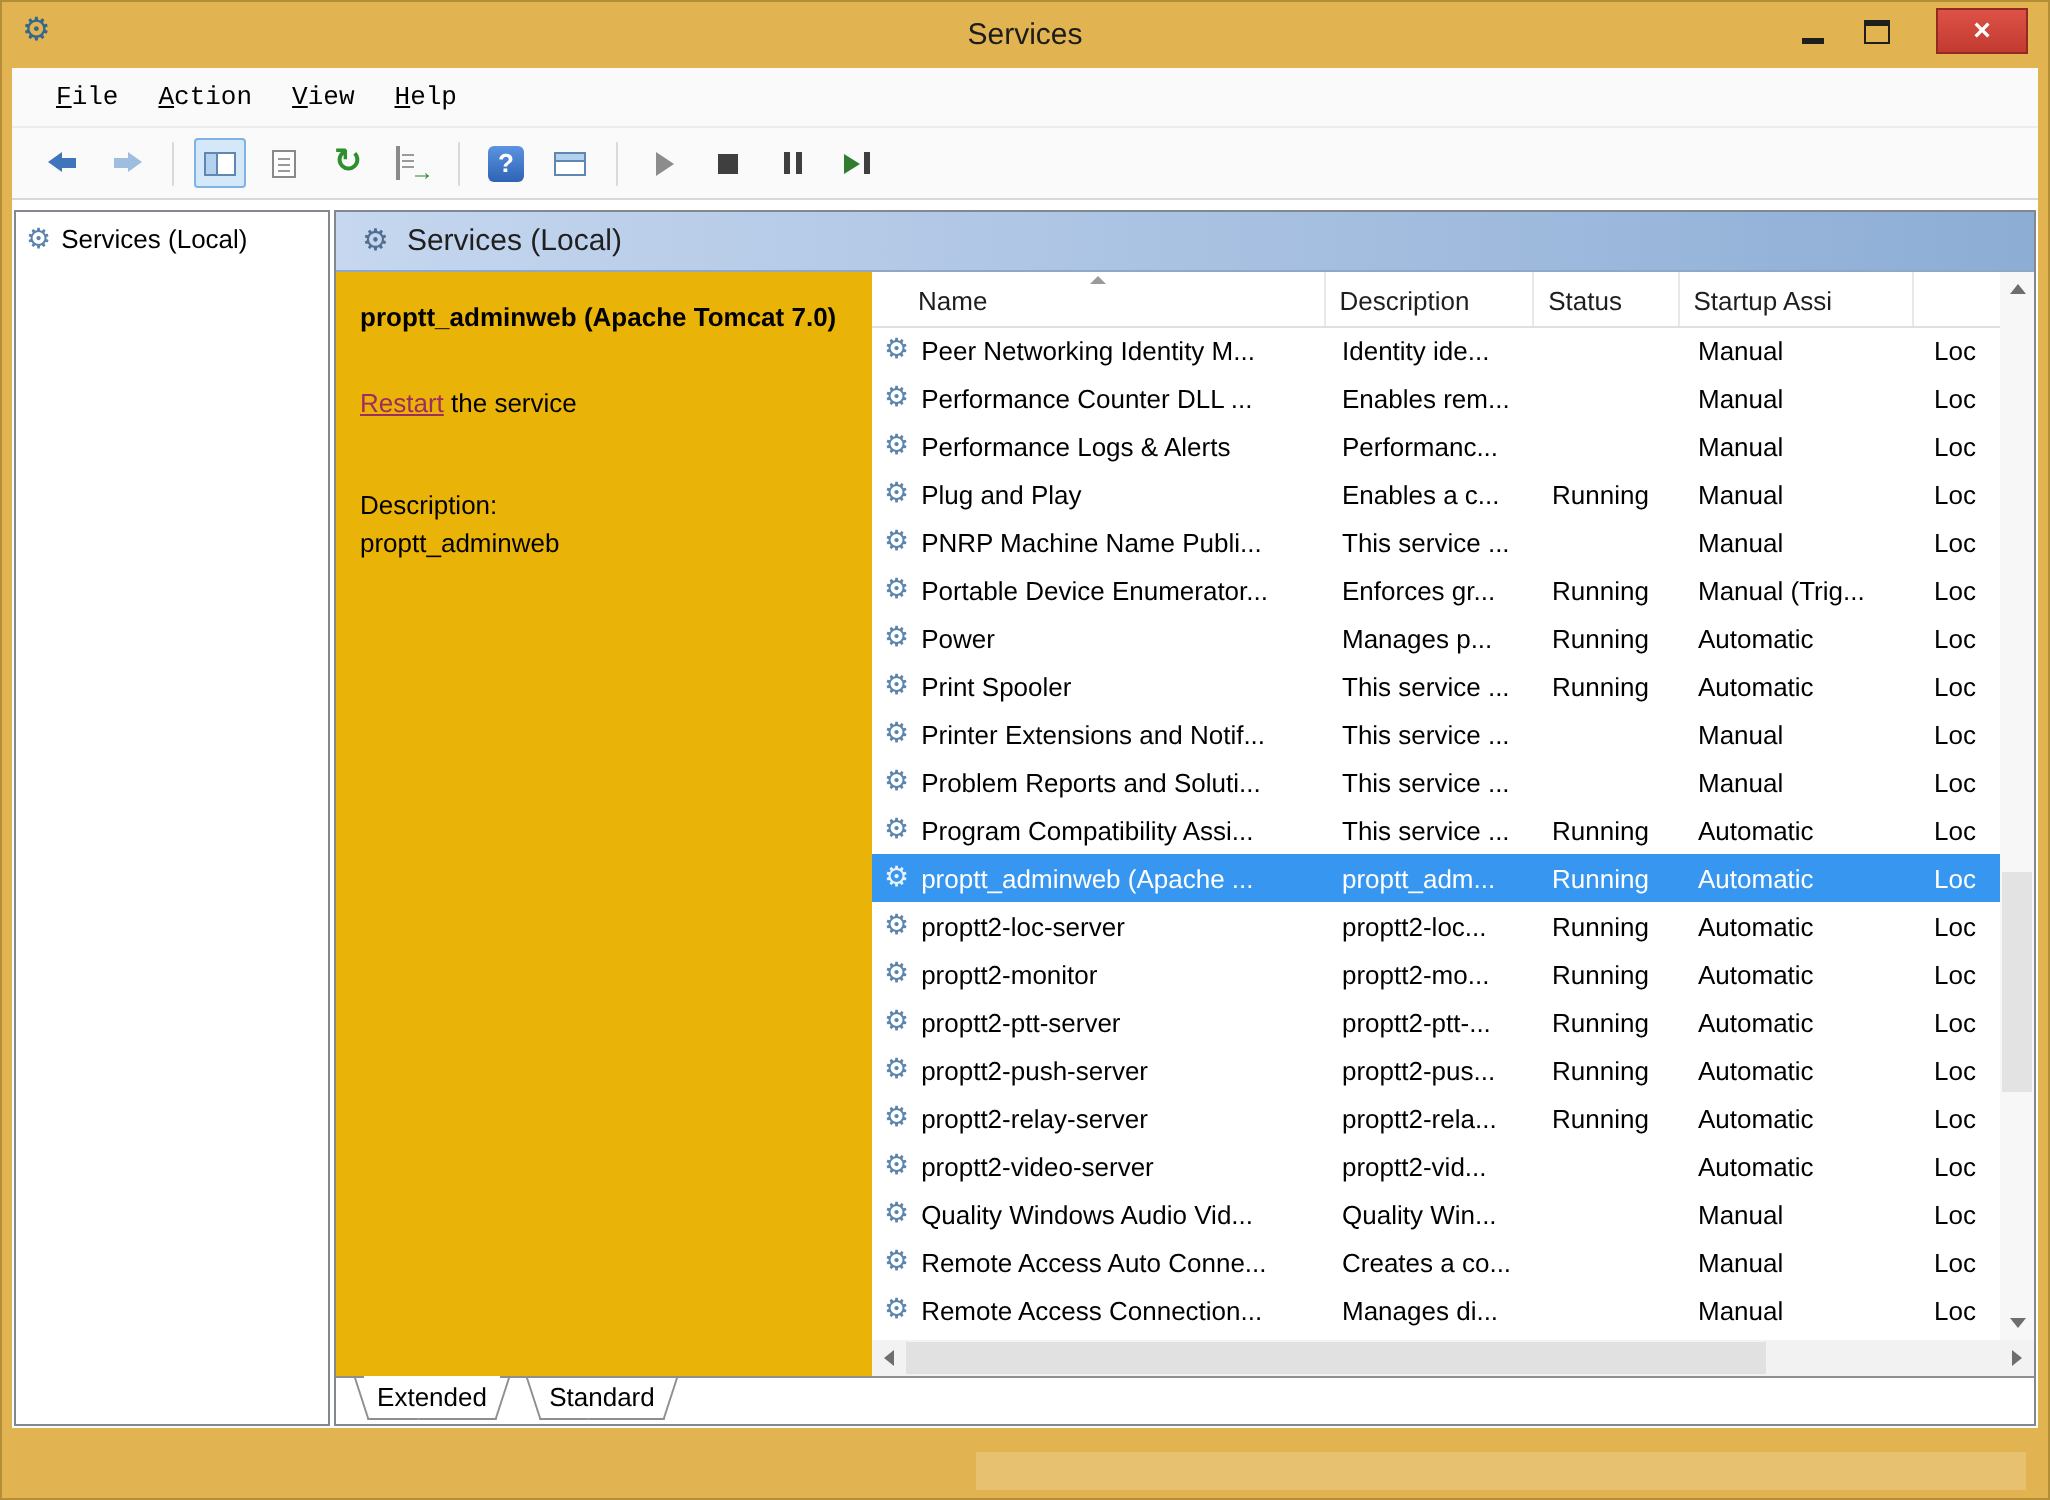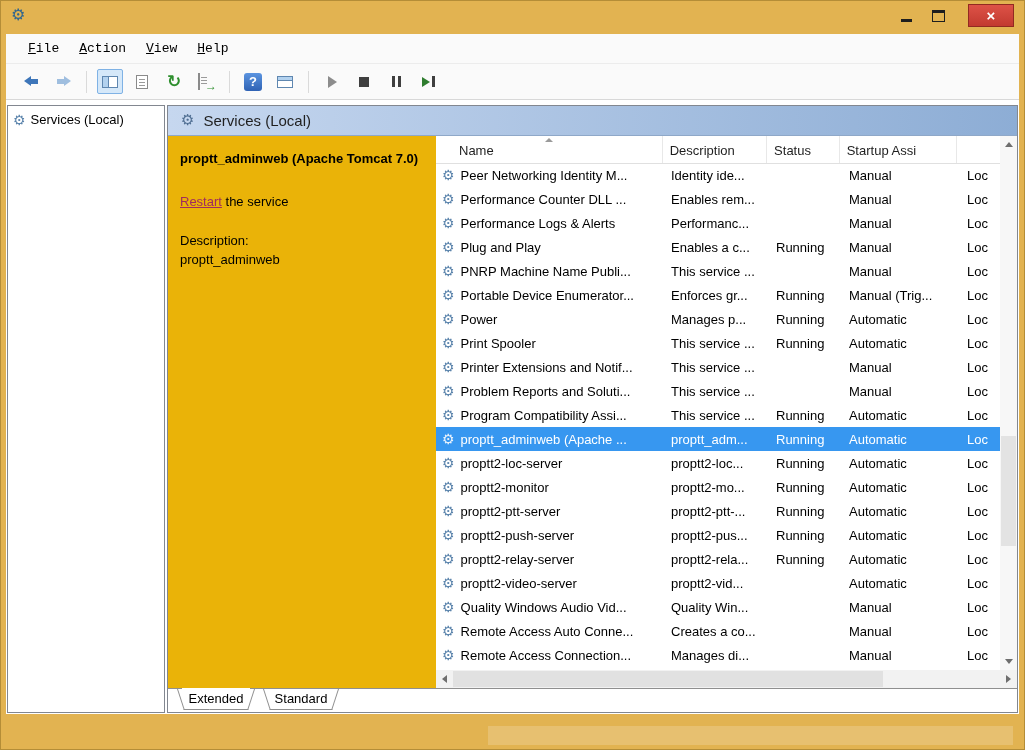--- a/index.html
+++ b/index.html
@@ -57,21 +57,21 @@
   .content-panel{position:absolute;left:161px;top:5px;right:1px;bottom:1px;border:1px solid #828790;background:#fff;box-sizing:border-box;}
   .banner{position:absolute;top:0;left:0;right:0;height:30px;background:linear-gradient(to right,#C6D7EF,#8DADD5);
     border-bottom:1px solid #8FA8C8;display:flex;align-items:center;gap:9px;padding-left:13px;box-sizing:border-box;}
   .banner .gear{font-size:15px;color:#4F6E92;}
   .banner-title{font-size:15px;color:#1f1f1f;}
   
   .extended{position:absolute;left:0;top:30px;width:268px;bottom:24px;padding:14px 12px;box-sizing:border-box;background:#eab308;line-height:18px;}
   .svc-title{font-weight:bold;}
   .svc-links{margin-top:24px;line-height:19px;}
   .svc-links a{color:#A02C5F;text-decoration:underline;cursor:pointer;}
-  .svc-desc{margin-top:20px;line-height:19px;}
+  .svc-desc{margin-top:32px;line-height:19px;}
   
   .list{position:absolute;left:268px;top:30px;right:0;bottom:24px;}
   .lheader{position:absolute;top:0;left:0;right:17px;height:27px;display:flex;border-bottom:1px solid #E0E0E0;background:#fff;}
   .hc{box-sizing:border-box;border-right:1px solid #E8E8E8;padding:7px 0 0 7px;color:#1e1e1e;position:relative;overflow:hidden;white-space:nowrap;}
   .hc.c0{width:228px;padding-left:23px;}
   .hc.c1{width:105px;}
   .hc.c2{width:73px;}
   .hc.c3{width:118px;}
   .hc.c4{flex:1;border-right:none;margin-left:36px;}
   .sort-arr{position:absolute;top:2px;left:50%;margin-left:-4px;width:0;height:0;border-left:4px solid transparent;border-right:4px solid transparent;border-bottom:4px solid #9A9A9A;}
@@ -108,20 +108,21 @@
   
   .bottom-strip{position:absolute;left:488px;right:12px;bottom:5px;height:19px;background:rgba(255,255,255,0.18);}
 </style>
 </head>
 <body>
 
 <div class="window">
 
   <div class="titlebar">
     <span class="app-icon">⚙</span>
+    <div class="title">Services</div>
     <div class="cap-btn btn-min">
         <span class="glyph-min"></span>
       </div>
     <div class="cap-btn btn-max">
         <span class="glyph-max"></span>
       </div>
     <div class="cap-btn btn-close">
         <span>×</span>
       </div>
   </div>

